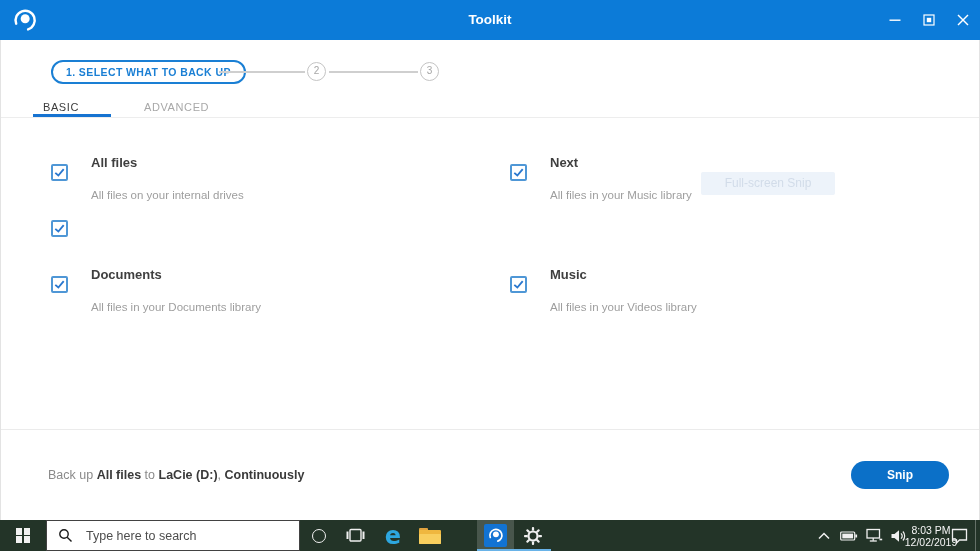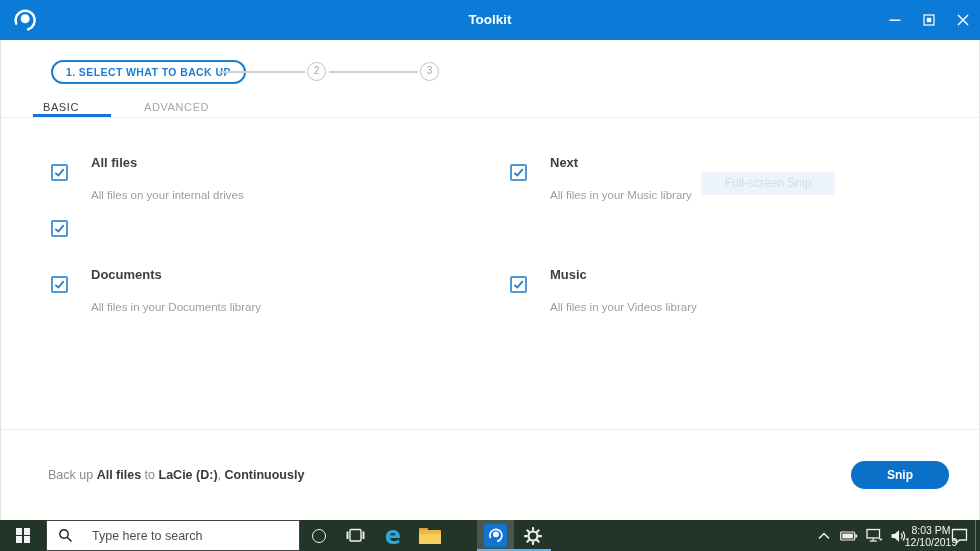--- a/index.html
+++ b/index.html
@@ -59,21 +59,21 @@
   .btn-start { left:732px; border:2px solid #2a7fd4; color:#1a7fd4; background:#fff; line-height:24px; }
   .btn-next { left:850px; background:#0b70c8; color:#fff; line-height:28px; }
 
   
   .taskbar { position:absolute; left:0; top:520px; width:980px; height:31px; background:#233428; }
   .tkb { position:absolute; top:0; height:31px; display:flex; align-items:center; justify-content:center; }
   .tk-start { left:0; width:46px; }
   .winlogo { display:grid; grid-template-columns:6.5px 6.5px; grid-template-rows:6.5px 6.5px; gap:1.5px; }
   .winlogo span { background:#f2f2f2; }
   .tk-search { left:46px; width:254px; background:#fff; border:1px solid #424242;
-               justify-content:flex-start; padding-left:11px; gap:19px; }
+               justify-content:flex-start; padding-left:11px; gap:13px; }
   .tk-search input { border:none; outline:none; width:195px; font-size:12.5px; color:#333;
                      font-family:"Liberation Sans","DejaVu Sans",sans-serif; background:transparent; }
   .tk-search input::placeholder { color:#4d4d4d; opacity:1; }
   .tk-cortana { left:300px; width:37px; }
   .cortana-ring { width:14px; height:14px; border:1.8px solid #f2f2f2; border-radius:50%; }
   .tk-taskview { left:337px; width:37px; }
   .tk-edge { left:374px; width:37px; }
   .tk-explorer { left:411px; width:37px; }
   .tk-toolkit { left:477px; width:37px; background:rgba(255,255,255,.17); }
   .tk-settings { left:514px; width:37px; }
@@ -299,21 +299,21 @@
     <div class="tkb tk-volume">
       <svg width="16" height="14" viewBox="0 0 16 14">
         <path d="M1.5 5 h3 L9 1.3 v11.4 L4.5 9 h-3 z" fill="#f0f0f0"></path>
         <path d="M11 4.3 a4 4 0 0 1 0 5.4" fill="none" stroke="#f0f0f0" stroke-width="1.2"></path>
         <path d="M12.9 2.5 a6.6 6.6 0 0 1 0 9" fill="none" stroke="#f0f0f0" stroke-width="1.2"></path>
       </svg>
     </div>
 
     <div class="tkb tk-clock">
       <div>8:03 PM</div>
-      <div>12/10/2019</div>
+      <div>12/02/2019</div>
     </div>
 
     <div class="tkb tk-action">
       <svg width="17" height="16" viewBox="0 0 17 16">
         <path d="M1.5 1.5 h14 v10.5 h-7 l-3 3 v-3 h-4 z" fill="none" stroke="#f0f0f0" stroke-width="1.3"></path>
       </svg>
     </div>
 
     <div class="show-desktop"></div>
   </div>

